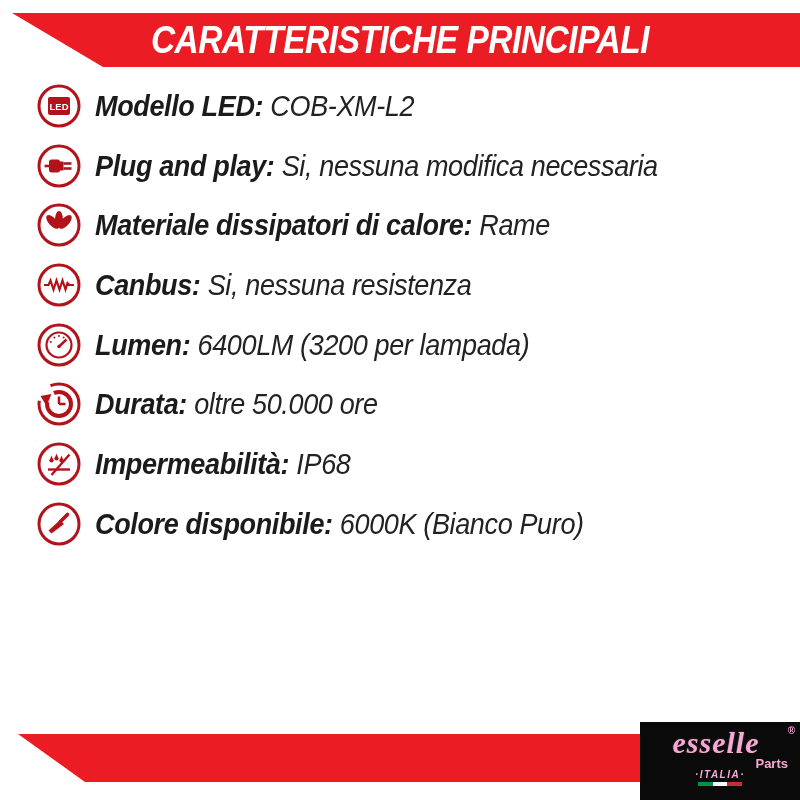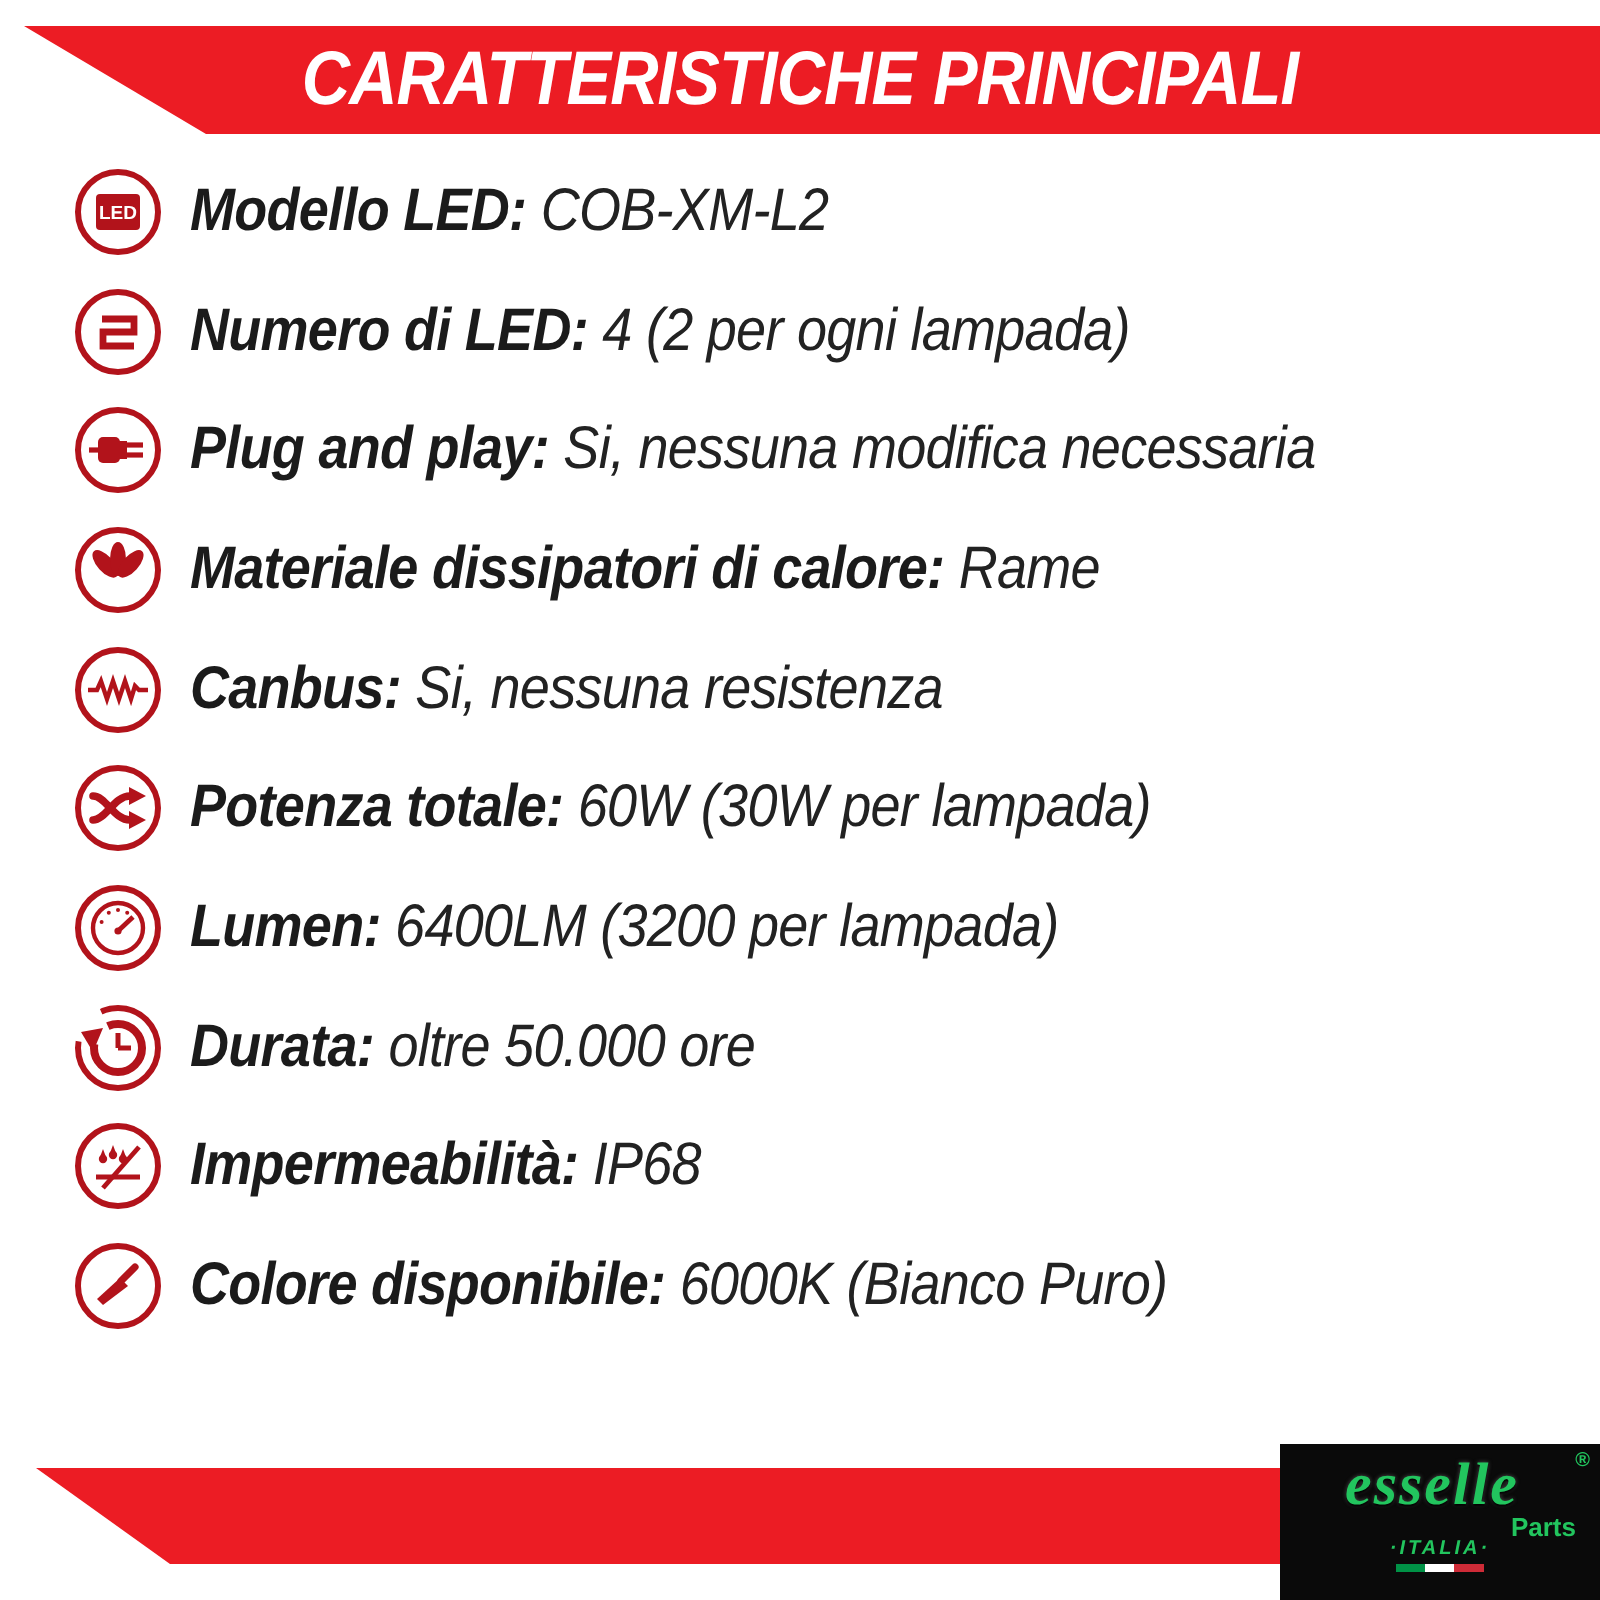--- a/index.html
+++ b/index.html
@@ -22,21 +22,21 @@
            transform:scaleX(.9);transform-origin:0 50%;}
   .lbl{font-size:30px;font-style:italic;font-weight:700;color:#1b1b1b;letter-spacing:-.4px;}
   .val{font-size:30px;font-style:italic;font-weight:400;color:#222;margin-left:8px;letter-spacing:-.4px;}
 
   
   .banner-bottom{position:absolute;left:18px;right:0;top:734px;height:48px;background:#ec1c24;
                  clip-path:polygon(0 0,100% 0,100% 100%,67px 100%);}
 
   
   .logo{position:absolute;left:640px;top:722px;width:160px;height:78px;background:#0a0a0a;
-        z-index:5;color:#22c55e;overflow:hidden;}
+        z-index:5;color:#f9a8d4;overflow:hidden;}
   .logo-brand-line{position:absolute;left:0;right:8px;top:6px;text-align:center;
         font-family:"Liberation Serif",serif;font-style:italic;font-weight:700;
         font-size:30px;letter-spacing:1px;line-height:30px;
         text-shadow:0 1px 1px #000,0 0 2px #555;}
   .logo-reg{position:absolute;right:5px;top:3px;font-size:10px;font-weight:700;
         font-family:"Liberation Sans",sans-serif;font-style:normal;}
   .logo-parts{position:absolute;right:12px;top:34px;font-weight:700;
         font-size:13px;font-family:"Liberation Sans",sans-serif;}
   .logo-italia{position:absolute;left:0;right:0;top:47px;text-align:center;
         font-size:10px;font-weight:700;letter-spacing:1.5px;font-style:italic;}
@@ -61,30 +61,20 @@
         <circle class="st" cx="23" cy="23" r="20" stroke-width="3"></circle>
         <rect class="fl" x="12" y="14" width="22" height="18" rx="2"></rect>
         <text x="23" y="26.5" text-anchor="middle" font-size="9.5" font-weight="bold" font-family="Liberation Sans, sans-serif" fill="#ffffff">LED</text>
       </svg>
       <span class="rowtext">
           <span class="lbl">Modello LED:</span>
           <span class="val">COB-XM-L2</span>
         </span>
     </div>
 
-    <div class="row">
-      <svg class="icon" viewBox="0 0 46 46">
-        <circle class="st" cx="23" cy="23" r="20" stroke-width="3"></circle>
-        <polyline class="st" points="15,16.5 31,16.5 31,23 15.5,23 15.5,30 31,30" stroke-width="3.4"></polyline>
-      </svg>
-      <span class="rowtext">
-          <span class="lbl">Numero di LED:</span>
-          <span class="val">4 (2 per ogni lampada)</span>
-        </span>
-    </div>
 
     <div class="row">
       <svg class="icon" viewBox="0 0 46 46">
         <circle class="st" cx="23" cy="23" r="20" stroke-width="3"></circle>
         <line class="st" x1="8.5" y1="23" x2="13" y2="23" stroke-width="2.6"></line>
         <rect class="fl" x="13" y="16.5" width="11" height="13" rx="2.5"></rect>
         <rect class="fl" x="23.5" y="18.5" width="4" height="9"></rect>
         <line class="st" x1="27.5" y1="20.5" x2="35.5" y2="20.5" stroke-width="2.6"></line>
         <line class="st" x1="27.5" y1="25.5" x2="35.5" y2="25.5" stroke-width="2.6"></line>
       </svg>
@@ -112,33 +102,20 @@
         <circle class="st" cx="23" cy="23" r="20" stroke-width="3"></circle>
         <polyline class="st" stroke-width="2.2" points="8,23 12.5,23 14.5,18.5 17.5,27.5 20.5,18.5 23.5,27.5 26.5,18.5 29.5,27.5 31.5,21 33.5,23 38,23"></polyline>
       </svg>
       <span class="rowtext">
           <span class="lbl">Canbus:</span>
           <span class="val">Si, nessuna resistenza</span>
         </span>
     </div>
 
 
-    <div class="row">
-      <svg class="icon" viewBox="0 0 46 46">
-        <circle class="st" cx="23" cy="23" r="20" stroke-width="3"></circle>
-        <path class="st" d="M10.5 17 C17 17 21 29 29 29" stroke-width="3.8" stroke-linecap="round"></path>
-        <polygon class="fl" points="28.5,24.5 37,29 28.5,33.5"></polygon>
-        <path class="st" d="M10.5 29 C17 29 21 17 29 17" stroke-width="3.8" stroke-linecap="round"></path>
-        <polygon class="fl" points="28.5,12.5 37,17 28.5,21.5"></polygon>
-      </svg>
-      <span class="rowtext">
-          <span class="lbl">Potenza totale:</span>
-          <span class="val">60W (30W per lampada)</span>
-        </span>
-    </div>
 
     <div class="row">
       <svg class="icon" viewBox="0 0 46 46">
         <circle class="st" cx="23" cy="23" r="20" stroke-width="3"></circle>
         <circle class="st" cx="23" cy="23" r="12.5" stroke-width="2.2"></circle>
         <circle class="fl" cx="14.8" cy="20" r="1"></circle>
         <circle class="fl" cx="18.4" cy="15.4" r="1"></circle>
         <circle class="fl" cx="23" cy="14" r="1"></circle>
         <circle class="fl" cx="27.6" cy="15.4" r="1"></circle>
         <line class="st" x1="23" y1="24.5" x2="30.5" y2="17.5" stroke-width="2.4"></line>

